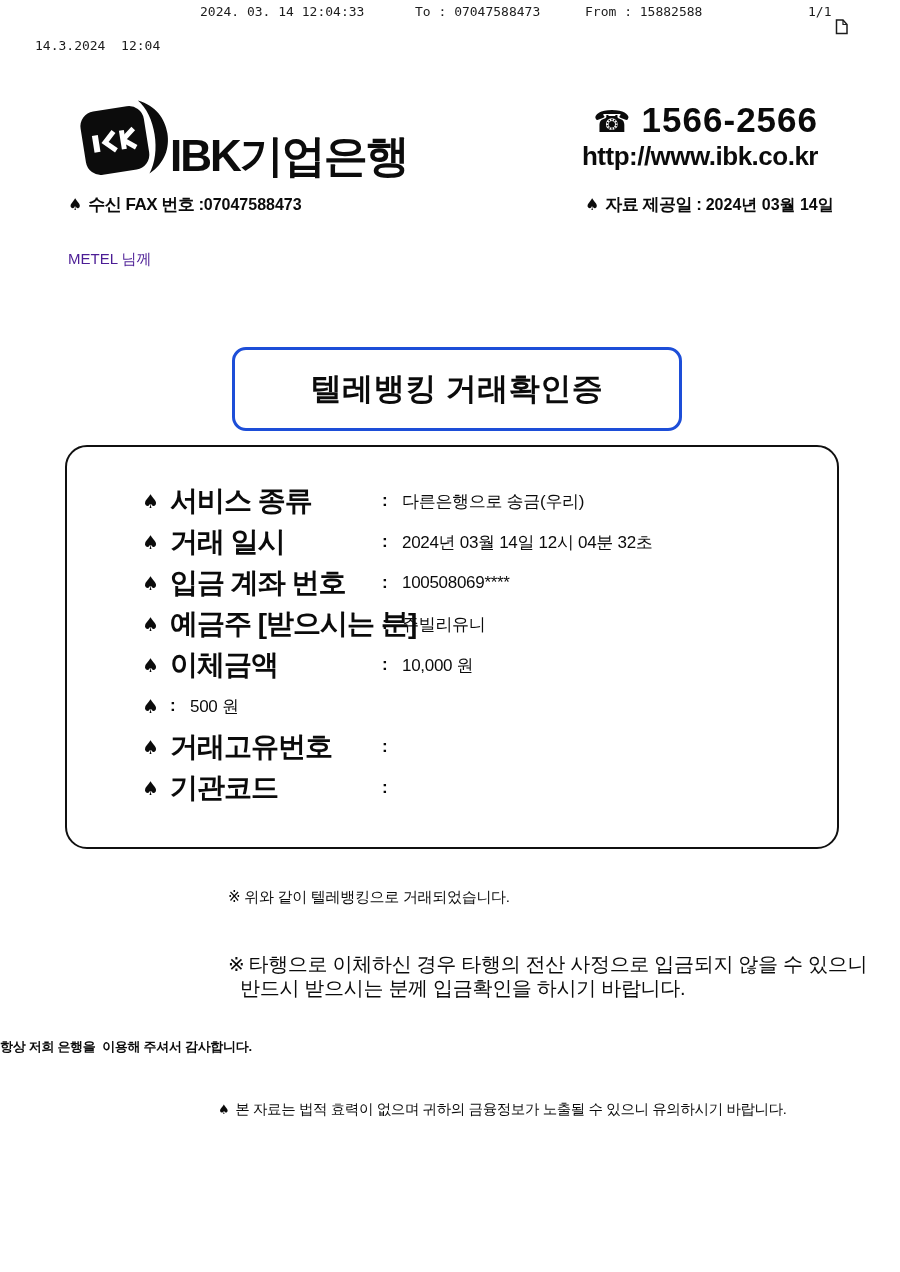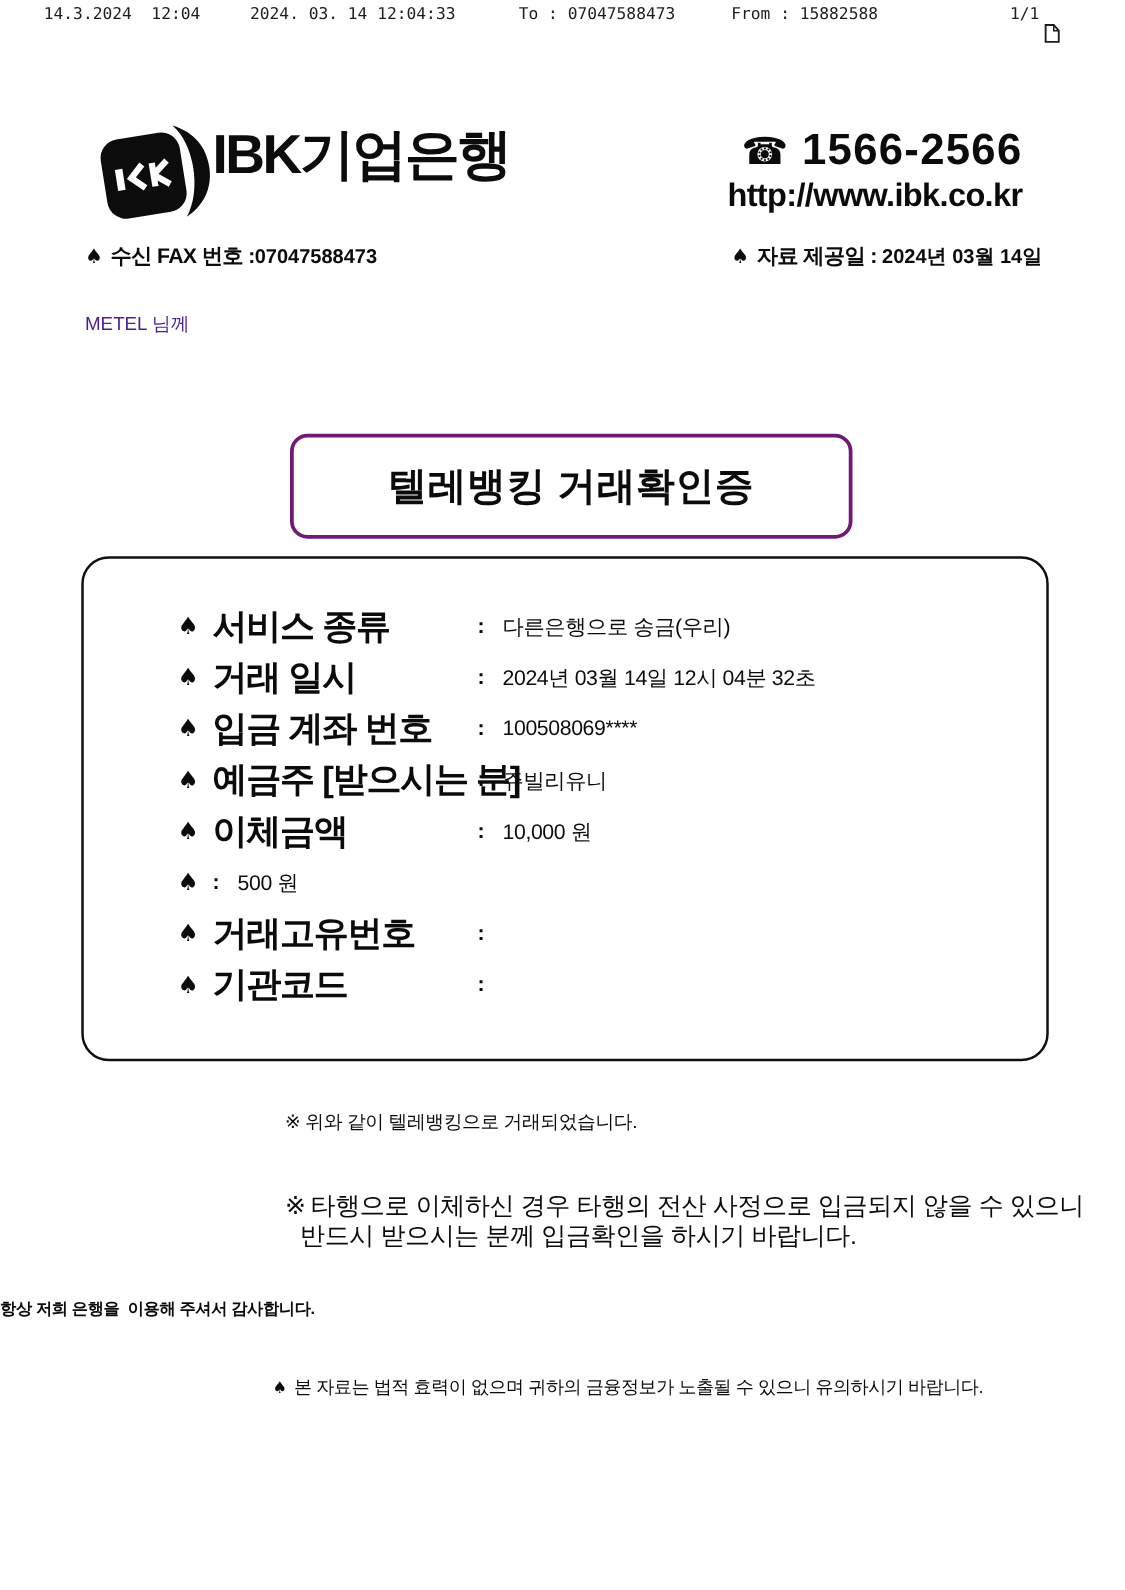--- a/index.html
+++ b/index.html
@@ -6,48 +6,48 @@
   .page {
     position:relative; width:900px; height:1272px; margin:0 auto;
     background:#ffffff; color:#0b0b0b; overflow:hidden;
     font-family:"Liberation Sans", sans-serif;
   }
 
   
   .fax-header { position:absolute; top:4px; left:0; width:100%; height:20px;
     font-family:"DejaVu Sans Mono", monospace; font-size:13px; color:#1c1c1c; }
   .fax-header span { position:absolute; top:0; white-space:pre; }
-  .fh-1 { left:35px; }
+  .fh-1 { left:35px;margin-top:34px; }
   .fh-2 { left:200px; }
   .fh-3 { left:415px; }
   .fh-4 { left:585px; }
   .fh-pageicon { position:absolute; left:788px; top:1px; }
   .fh-5 { left:808px; }
 
   
   .logo-mark { position:absolute; left:72px; top:98px; }
-  .bank-name { position:absolute; left:170px; top:94px;
+  .bank-name { position:absolute; left:170px; top:127px;
     font-size:44px; font-weight:700; letter-spacing:-2px; color:#0c0c0c; }
   .contact { position:absolute; right:82px; top:100px; text-align:right; }
   .phone-line { font-size:35px; font-weight:800; letter-spacing:1px; white-space:pre; }
   .phone-line .phone-glyph { font-family:"DejaVu Sans", sans-serif; font-size:30px; font-weight:400; margin-right:10px; }
   .website-line { font-size:26px; font-weight:700; letter-spacing:-0.5px; margin-top:1px; }
 
   
   .meta-left  { position:absolute; left:68px;  top:193px; font-size:17px; white-space:pre; }
   .meta-right { position:absolute; left:585px; top:193px; font-size:17px; white-space:pre; }
   .meta-label { font-weight:700; letter-spacing:-0.5px; }
   .meta-value { font-size:16px; font-weight:700; }
   .spade-sm { font-family:"DejaVu Sans", sans-serif; font-size:16px; margin-right:6px; }
 
   .recipient { position:absolute; left:68px; top:250px; font-size:15px; color:#4c1d95; }
 
   
   .title-box { position:absolute; left:232px; top:347px; width:444px; height:78px;
-    border:3px solid #701a75; border-radius:14px; background:#fff;
+    border:3px solid #1d4ed8; border-radius:14px; background:#fff;
     display:flex; align-items:center; justify-content:center;
     font-size:31px; font-weight:800; letter-spacing:0.5px; }
 
   
   .details-box { position:absolute; left:65px; top:445px; width:770px; height:400px;
     border:2.5px solid #101010; border-radius:22px; background:#fff; }
   .details-rows { position:absolute; left:75px; top:42px; right:25px;
     display:flex; flex-direction:column; gap:17px; }
   .drow { display:flex; align-items:center; height:24px; }
   .drow .spade { width:28px; font-family:"DejaVu Sans", sans-serif; font-size:19px; }

